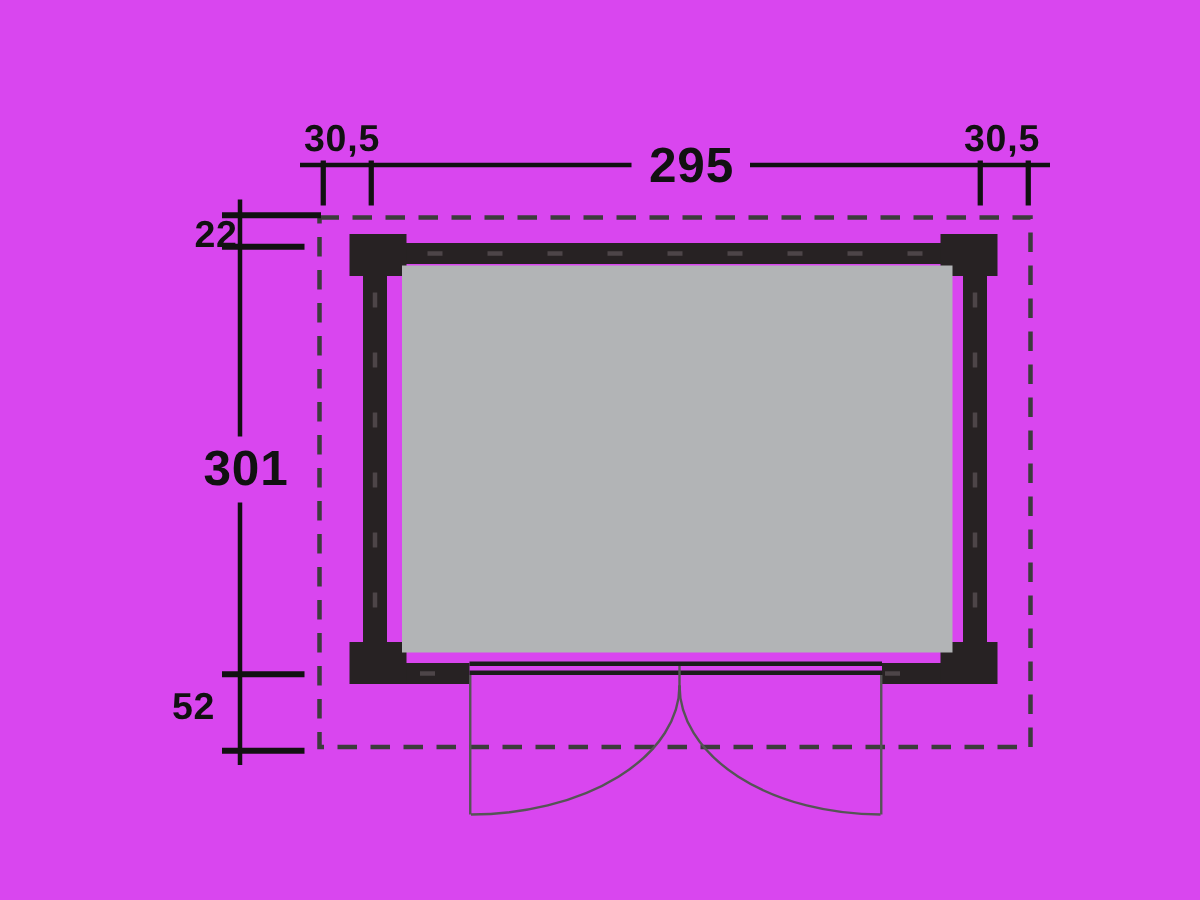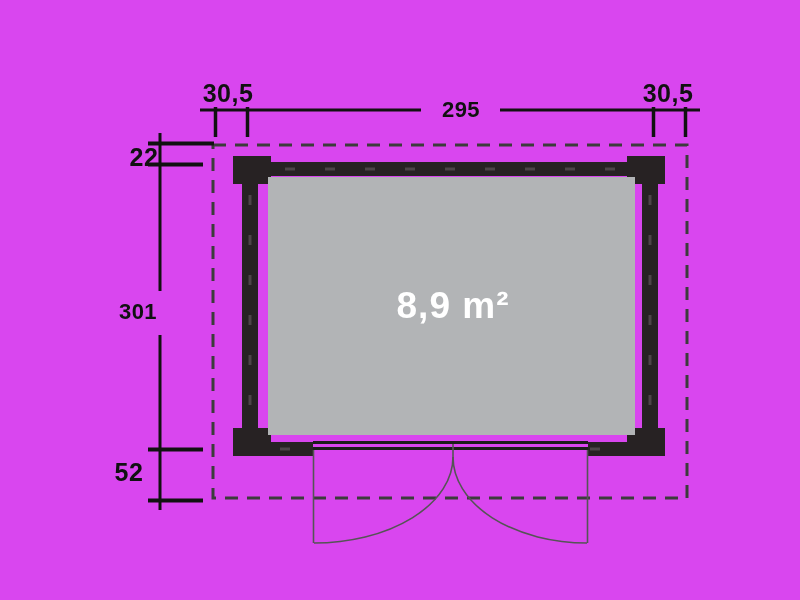--- a/index.html
+++ b/index.html
@@ -13,21 +13,21 @@
   #plan-svg{position:absolute;left:0;top:0;}
   .dim-label{
     position:absolute;
     transform:translate(-50%,-50%);
     font-weight:700;
     color:#111111;
     white-space:nowrap;
     letter-spacing:0.5px;
   }
   .dim-small{font-size:25px;}
-  .dim-big{font-size:22px;}
+  .dim-big{font-size:33px;}
   .area-label{
     position:absolute;
     transform:translate(-50%,-50%);
     font-weight:700;
     font-size:37px;
     color:#ffffff;
     white-space:nowrap;
     letter-spacing:1px;
   }
 </style>
@@ -102,19 +102,18 @@
   </svg>
 
   <div class="dim-label dim-small" style="left:228px;top:93px;">30,5</div>
 
   <div class="dim-label dim-big" style="left:461px;top:110px;">295</div>
 
   <div class="dim-label dim-small" style="left:668px;top:93px;">30,5</div>
 
   <div class="dim-label dim-small" style="left:144px;top:157px;">22</div>
 
-  <div class="dim-label dim-big" style="left:138px;top:312px;">301</div>
+  <div class="dim-label dim-big" style="left:164px;top:312px;">301</div>
 
   <div class="dim-label dim-small" style="left:129px;top:472px;text-align:right;">52</div>
 
-  <div class="area-label" style="left:453px;top:306px;">8,9 m²</div>
 
 </div>
 
 </body></html>

